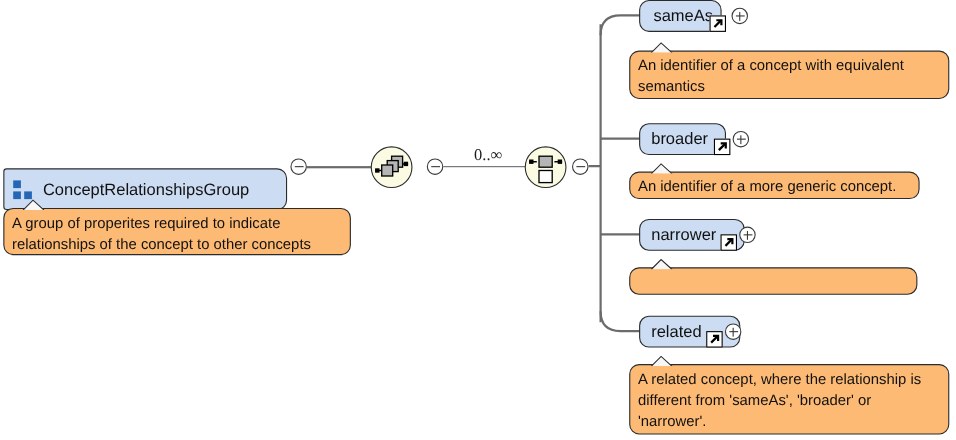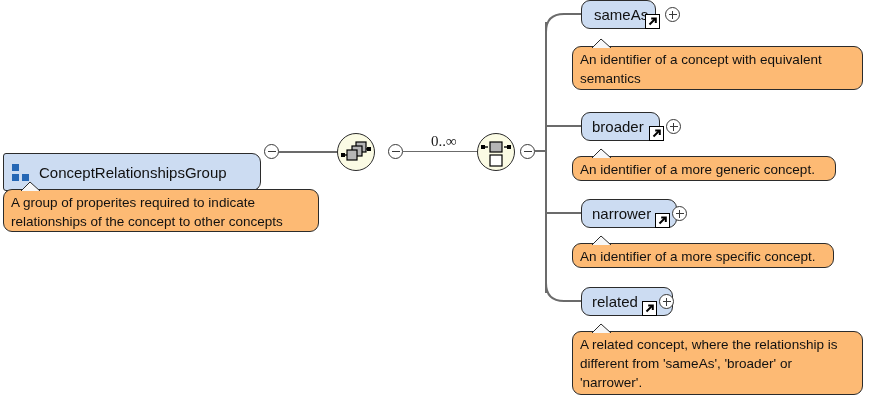--- a/index.html
+++ b/index.html
@@ -281,21 +281,20 @@
       <path d="M4.2 2.4 H8.8 V7" fill="none" stroke="#000" stroke-width="2"></path>
     </svg>
   </div>
   <div class="pmcircle plus" style="left:672px; top:206px;"></div>
   <div class="anno" style="left:572px; top:243px; width:262px; height:25px;">
     <span class="tail" style="left:18px;">
       <svg width="21" height="10" viewBox="0 0 21 10">
         <path d="M1 10 L10 1 L20 10" fill="#f7f7f7" stroke="#2b2b2b" stroke-width="1"></path>
       </svg>
     </span>
-    <span>An identifier of a more specific concept.</span>
   </div>
 
   <div class="node" style="left:581px; top:287px; width:92px; height:29px; padding:4px 10px;">
     <span class="node-label">related</span>
   </div>
   <div class="refbadge" style="left:642px; top:301px;">
     <svg width="11" height="11" viewBox="0 0 11 11">
       <path d="M2.5 8.5 L8 3" stroke="#000" stroke-width="2"></path>
       <path d="M4.2 2.4 H8.8 V7" fill="none" stroke="#000" stroke-width="2"></path>
     </svg>

